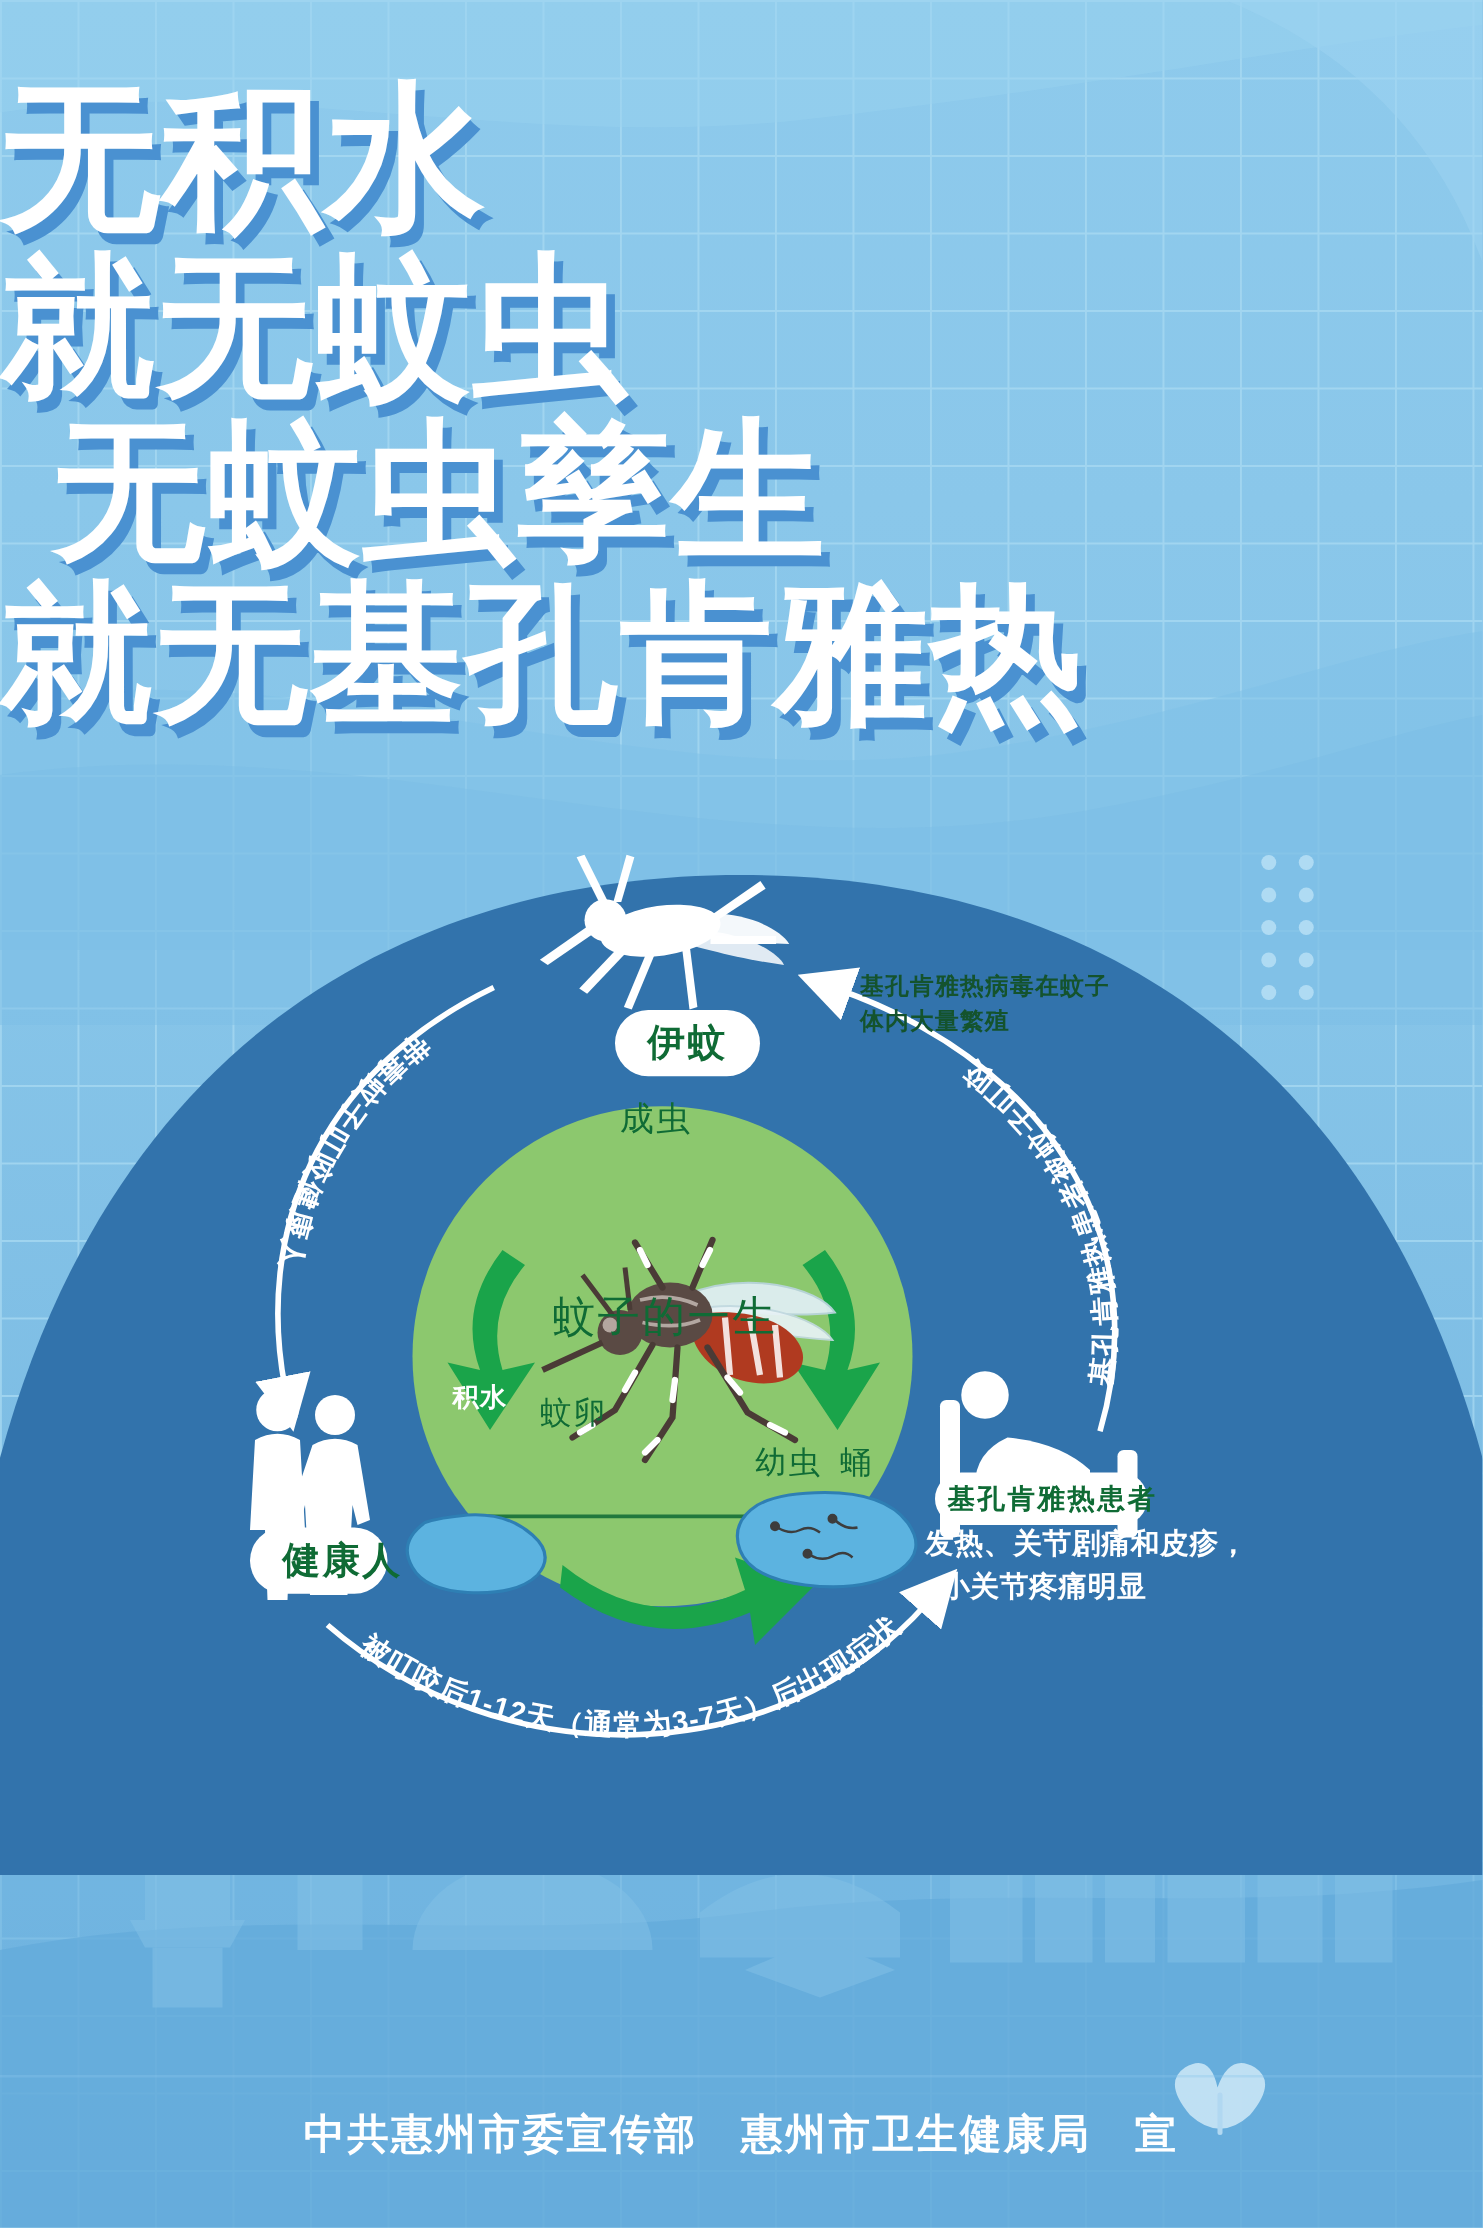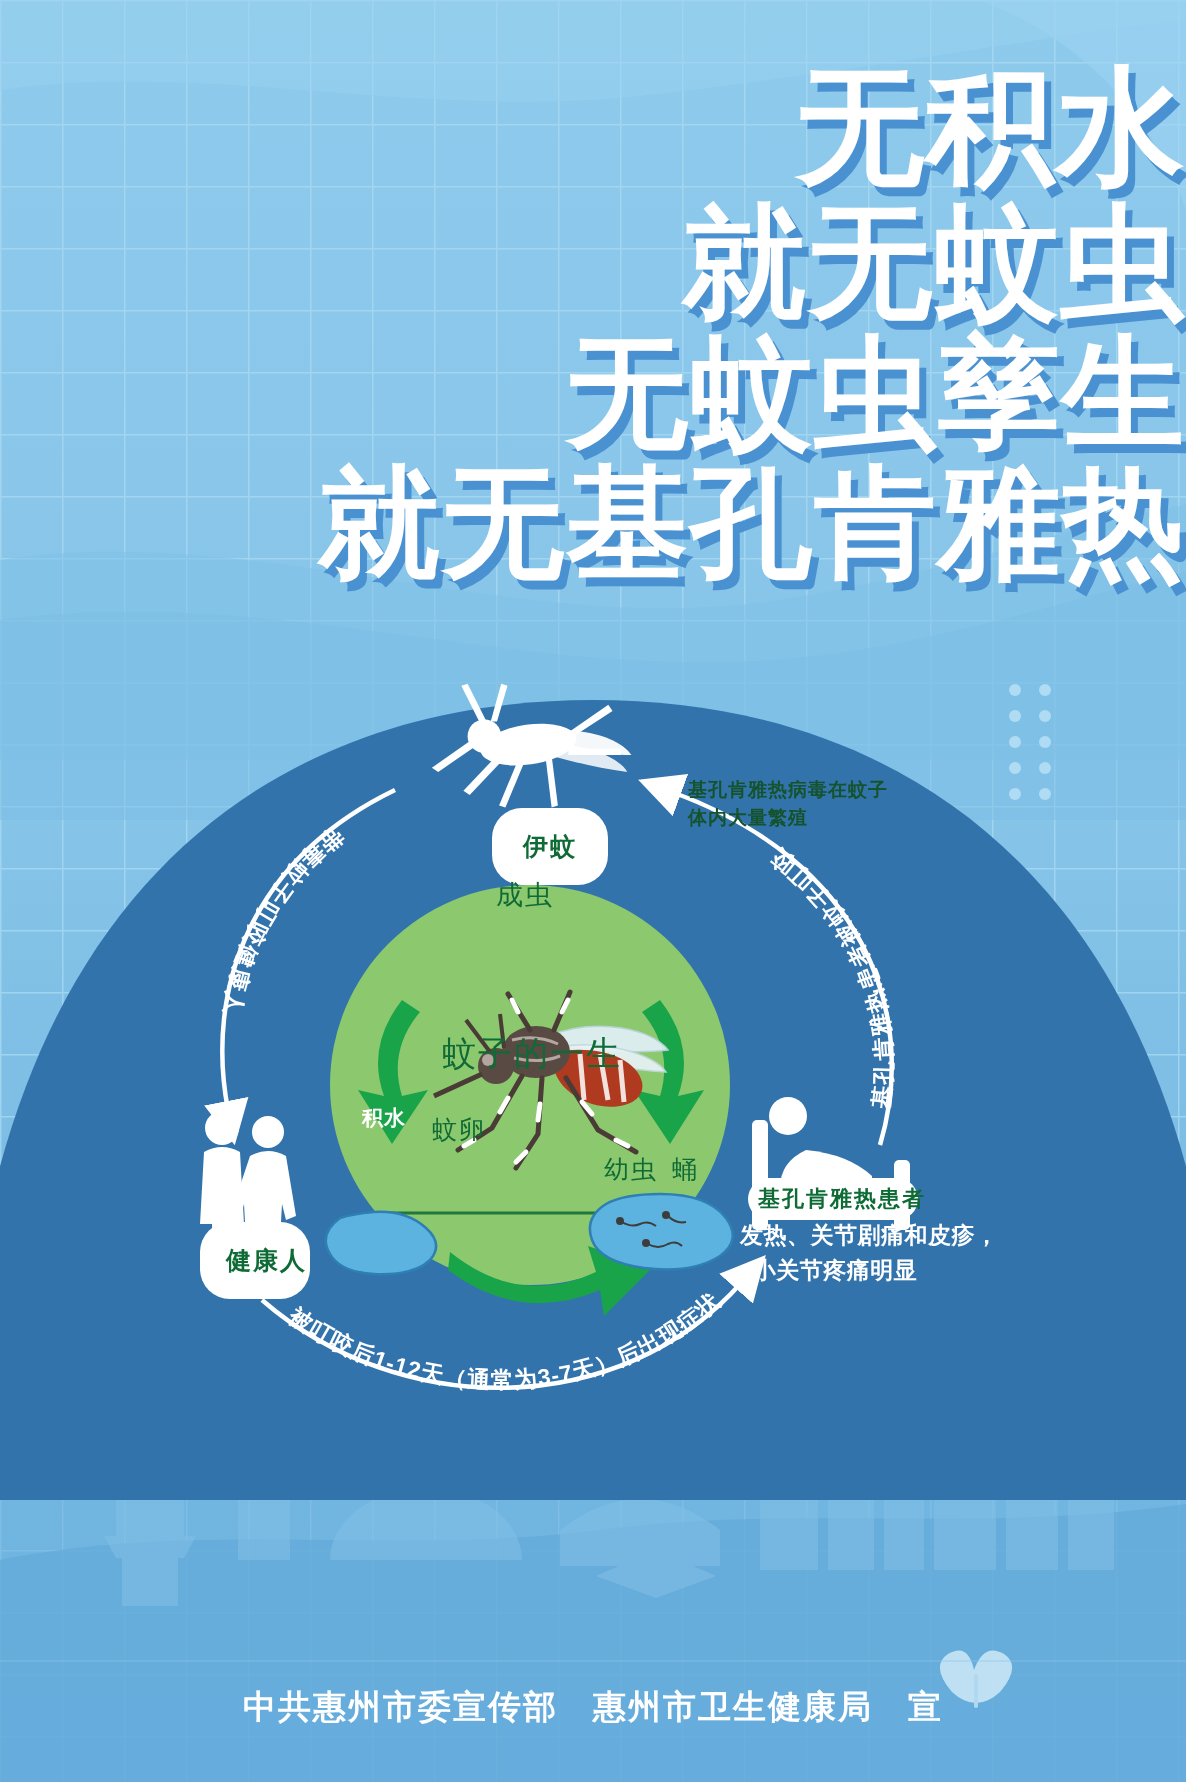--- a/index.html
+++ b/index.html
@@ -8,51 +8,51 @@
     font-family:"Liberation Sans","DejaVu Sans",sans-serif;
     background:#8fc9ea; position:relative; overflow:hidden;
   }
 
   
   #bg { position:absolute; inset:0; z-index:0; }
 
   
   .headline {
     position:absolute; left:0; right:0; top:62px; z-index:5;
-    text-align:right; pointer-events:none;
+    text-align:left; pointer-events:none;
   }
   .hl-line {
     font-weight:bold; color:#ffffff; line-height:1.02;
     letter-spacing:2px;
     text-shadow: 7px 9px 0 #4a91d1;
     font-family:"DejaVu Sans","Liberation Sans",sans-serif;
   }
   .hl1 { font-size:128px; }
   .hl2 { font-size:124px; margin-top:6px; }
-  .hl3 { font-size:122px; margin-top:6px; }
+  .hl3 { font-size:122px; margin-top:6px;padding-left:42px; }
   .hl4 { font-size:122px; margin-top:6px; }
 
   
   #diagram { position:absolute; left:0; top:0; width:1186px; height:1782px; z-index:4; }
 
   
   .footer {
     position:absolute; left:0; right:0; bottom:52px; z-index:6;
     text-align:center; color:#ffffff; font-size:33px; font-weight:bold;
     letter-spacing:2px;
     font-family:"DejaVu Sans","Liberation Sans",sans-serif;
   }
 
   
   .ov { position:absolute; z-index:6; white-space:nowrap; font-family:"DejaVu Sans","Liberation Sans",sans-serif; }
 
   .pill {
     background:#ffffff; border-radius:30px;
     color:#0f6b35; font-weight:bold; text-align:center;
-    padding:22px 26px; font-size:25px; letter-spacing:2px;
+    padding:6px 26px; font-size:30px; letter-spacing:2px;
   }
   .virus-note {
     color:#14532d; font-weight:bold; font-size:19px; line-height:1.45;
     letter-spacing:1px;
   }
   .green-lab { color:#0f6b35; font-weight:normal; letter-spacing:2px; }
   .patient-desc {
     color:#ffffff; font-size:23px; font-weight:bold; line-height:1.5;
     text-align:center; letter-spacing:0.5px;
   }

